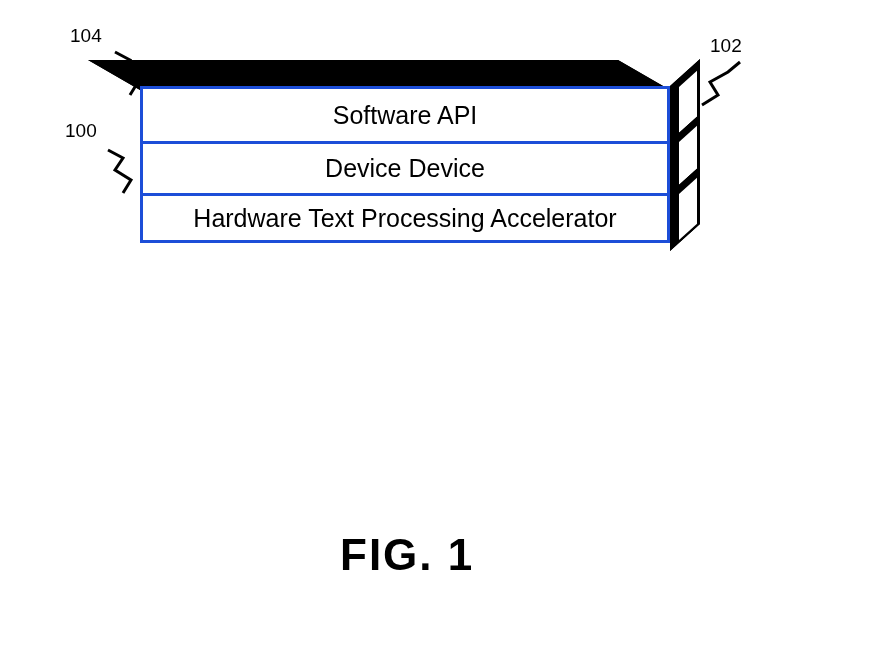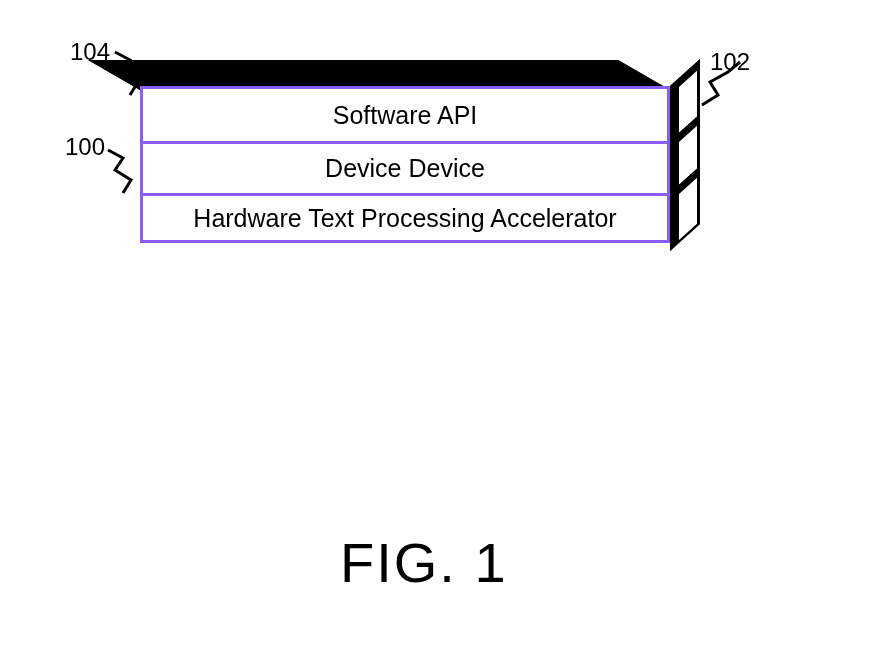--- a/index.html
+++ b/index.html
@@ -17,21 +17,21 @@
     .diagram-container {
       position: absolute;
       left: 140px;
       top: 60px;
     }
     .stack-3d {
       position: relative;
     }
     .layer-face {
       position: absolute;
-      border: 3px solid #8b5cf6;
+      border: 3px solid #1d4ed8;
       background: white;
       display: flex;
       align-items: center;
       justify-content: center;
       font-size: 25px;
       font-weight: normal;
     }
     
     
     .layer-104-top {
@@ -124,23 +124,22 @@
       top: 6px;
       width: 18px;
       height: 46px;
       background: white;
       transform: skewY(0deg);
     }
     
     
     .ref-label {
       position: absolute;
-      font-size: 24px;
+      font-size: 19px;
       font-weight: normal;
-      margin-top: 13px;
     }
     .ref-104 {
       left: 70px;
       top: 25px;
     }
     .ref-102 {
       left: 710px;
       top: 35px;
     }
     .ref-100 {
@@ -154,22 +153,22 @@
       stroke: black;
       stroke-width: 3;
       fill: none;
     }
     
     
     .figure-label {
       position: absolute;
       left: 340px;
       top: 530px;
-      font-size: 56px;
-      font-weight: normal;
+      font-size: 44px;
+      font-weight: bold;
       letter-spacing: 2px;
     }
   </style>
 </head>
 <body>
 
 <div class="diagram-container">
   <div class="stack-3d">
 
     <div class="layer-104-top"></div>

